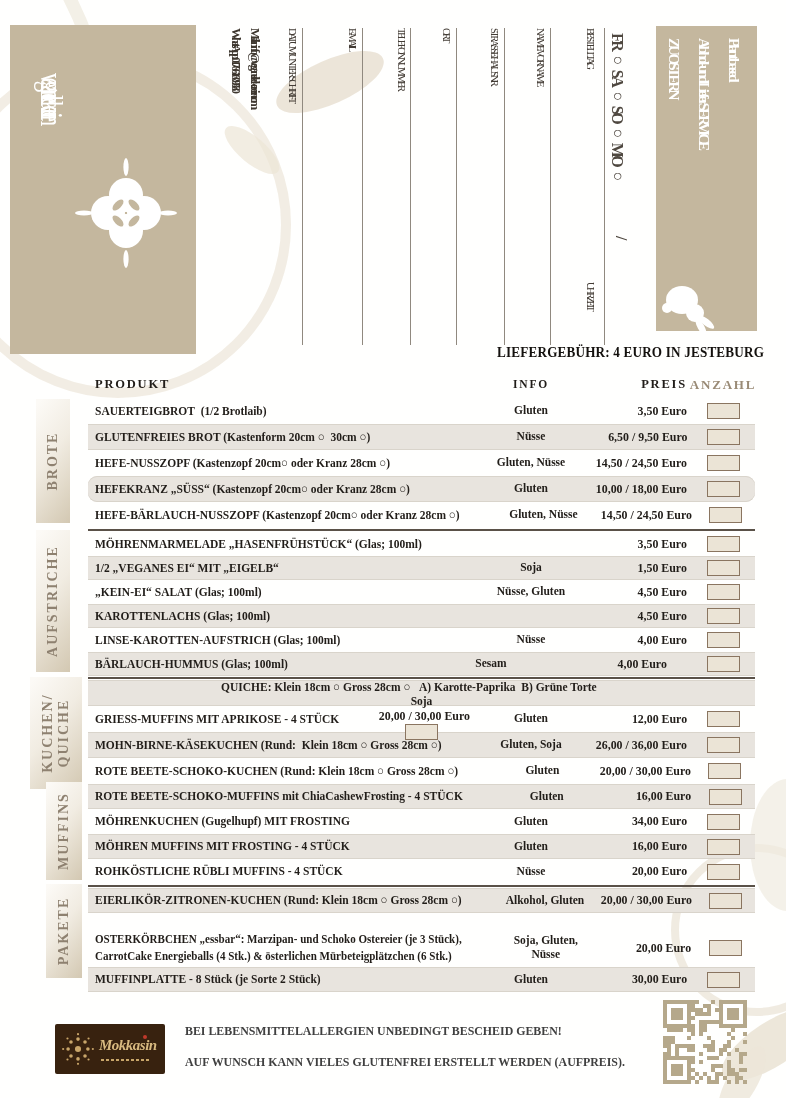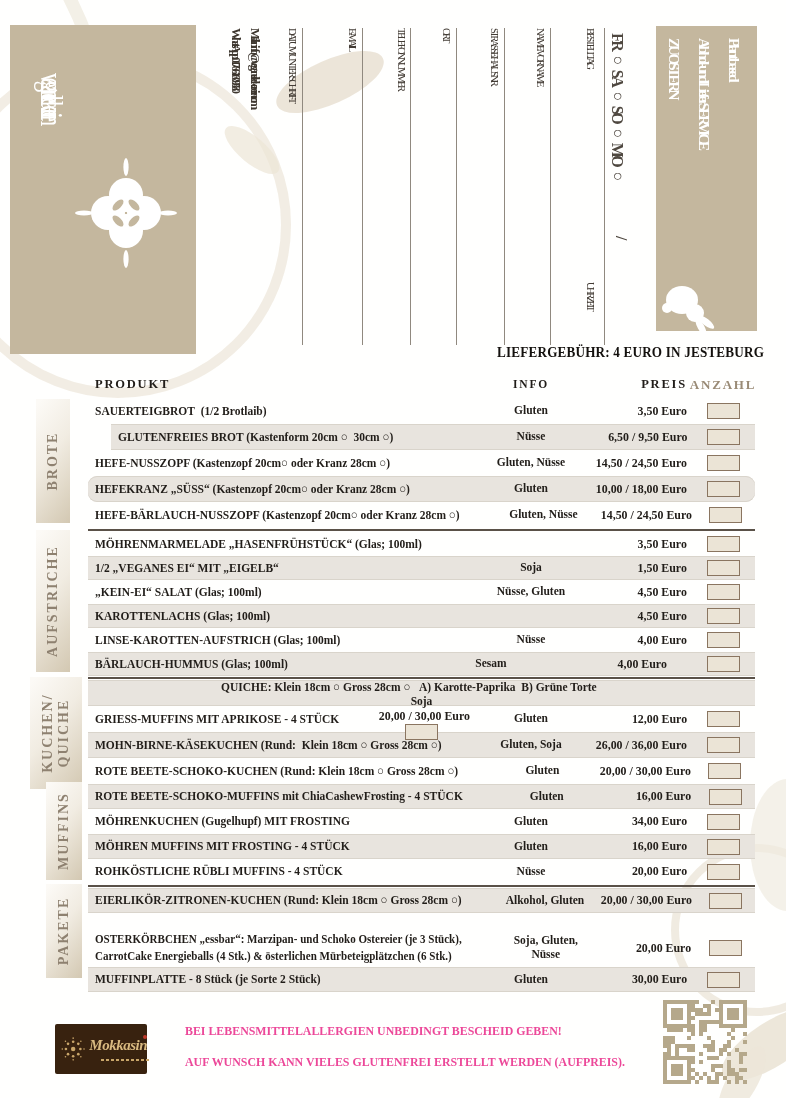--- a/index.html
+++ b/index.html
@@ -55,28 +55,28 @@
   .c-info span{display:block;}
   .c-price{width:100px;text-align:right;font-weight:bold;font-size:12.5px;color:#211d19;padding-right:4px;
            white-space:nowrap;}
   .c-price .sxr{display:inline-block;transform:scaleX(0.95);transform-origin:right center;}
   .c-anz{width:64px;display:flex;justify-content:center;align-items:center;}
   .checkbox{width:31px;height:14px;background:#ebe4d6;border:1.5px solid #8a7560;}
   .divider{height:2px;background:#5a5148;margin:1px 0;}
   .spacer{height:16px;}
 
   
-  .mokkasin{position:absolute;left:55px;top:1024px;width:92px;height:50px;background:#38220f;border-radius:2px;
+  .mokkasin{position:absolute;left:55px;top:1024px;width:110px;height:50px;background:#38220f;border-radius:2px;
             z-index:2;display:flex;align-items:center;}
   .mok-name{color:#d9ba80;font-style:italic;font-weight:bold;font-size:15px;margin-left:3px;margin-top:-8px;
             letter-spacing:-0.5px;}
   .mok-dot{position:absolute;left:88px;top:11px;width:4px;height:4px;border-radius:50%;background:#c0392b;}
   .mok-tag{position:absolute;left:46px;top:35px;width:50px;height:2px;
            background:repeating-linear-gradient(90deg,#c9a66a 0 3px,transparent 3px 5px);}
-  .notes{position:absolute;left:185px;top:1023px;font-weight:bold;font-size:13.5px;color:#ec4899;z-index:2;}
+  .notes{position:absolute;left:185px;top:1023px;font-weight:bold;font-size:13.5px;color:#404040;z-index:2;}
   .notes .note{transform:scaleX(0.88);transform-origin:left center;white-space:nowrap;}
   .notes .note + .note{margin-top:15px;}
   .qr{position:absolute;left:663px;top:1000px;z-index:2;}
 </style>
 </head>
 <body>
 
 <div class="canvas">
 
   <svg class="wm" width="786" height="1098" viewBox="0 0 786 1098">
@@ -151,21 +151,21 @@
         <div class="trow" style="height: 26px;">
           <div class="c-prod"><span class="sx">SAUERTEIGBROT&nbsp; (1/2 Brotlaib)</span></div>
           <div class="c-info">
             <span>Gluten</span>
           </div>
           <div class="c-price"><span class="sxr">3,50 Euro</span></div>
           <div class="c-anz">
             <div class="checkbox"></div>
           </div>
         </div>
-        <div class="trow shaded" style="height: 26px; margin-left: 23px;">
+        <div class="trow shaded" style="height: 26px;">
           <div class="c-prod"><span class="sx">GLUTENFREIES BROT (Kastenform 20cm ○&nbsp; 30cm ○)</span></div>
           <div class="c-info">
             <span>Nüsse</span>
           </div>
           <div class="c-price"><span class="sxr">6,50 / 9,50 Euro</span></div>
           <div class="c-anz">
             <div class="checkbox"></div>
           </div>
         </div>
         <div class="trow" style="height: 26px;">

